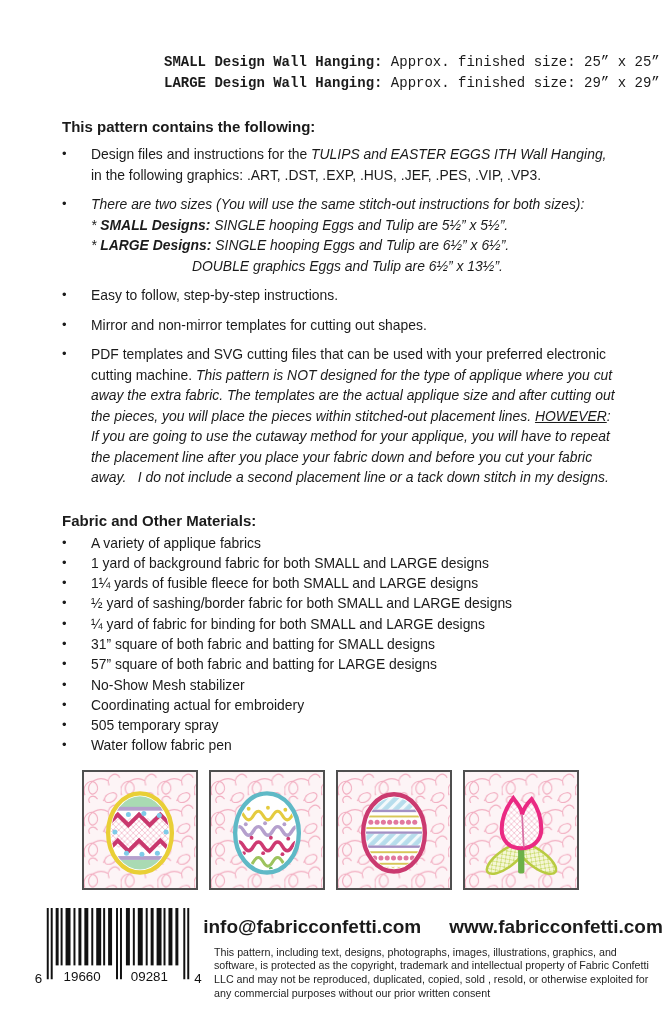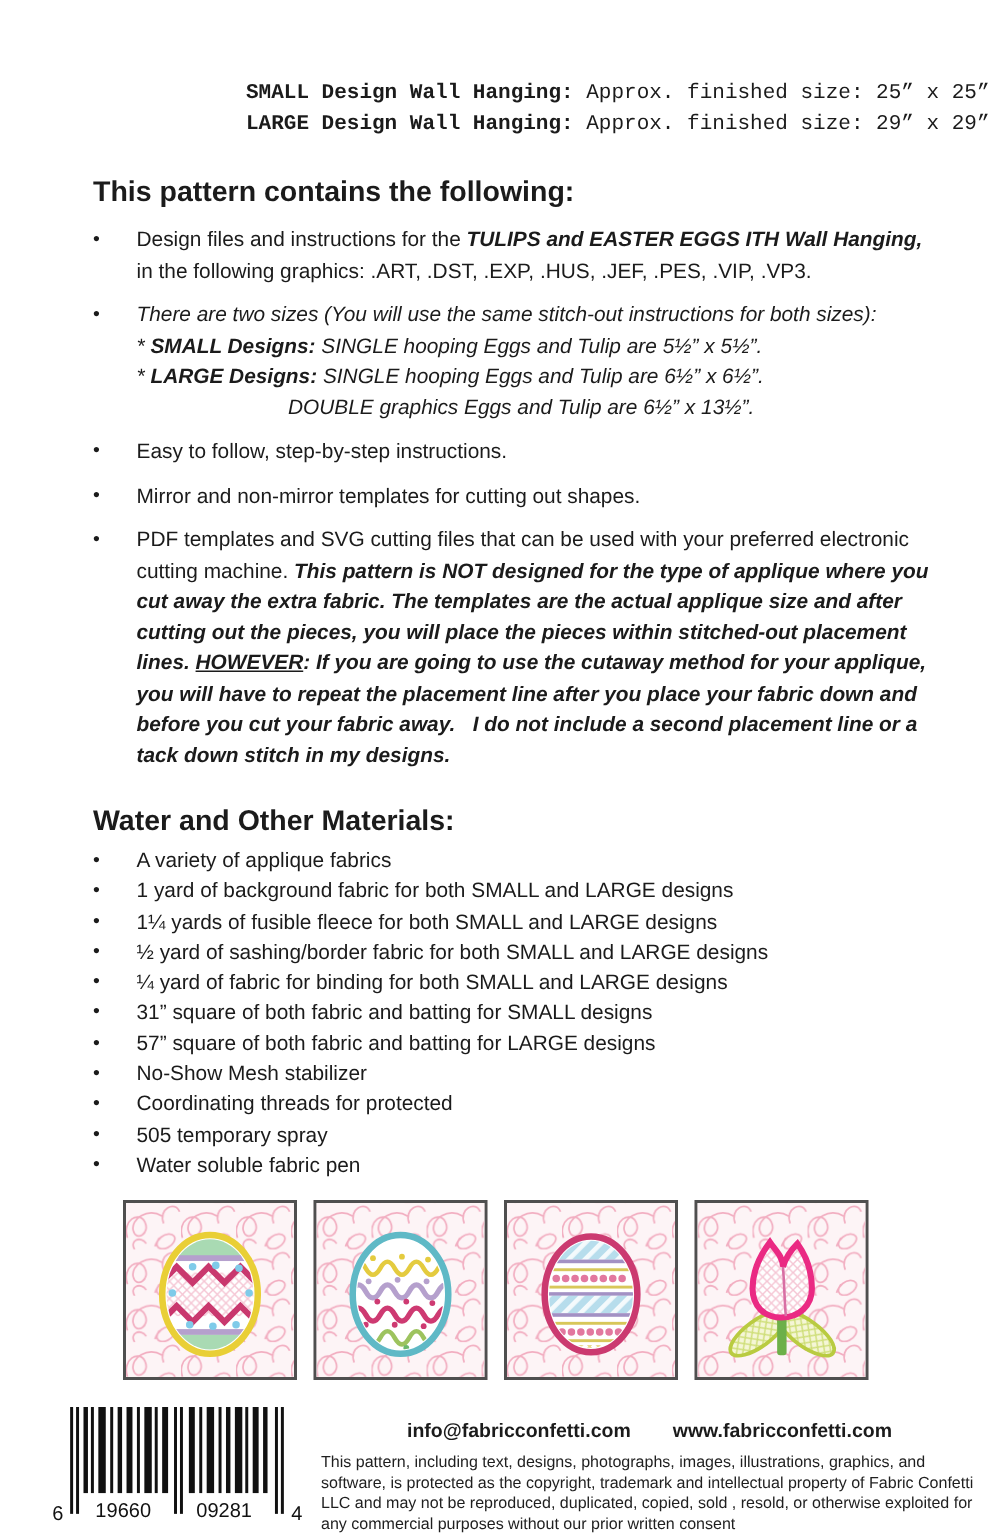--- a/index.html
+++ b/index.html
@@ -3,41 +3,41 @@
 <meta charset="utf-8">
 <style>
   html,body{margin:0;padding:0;}
   body{
     width:663px;height:1024px;background:#ffffff;position:relative;overflow:hidden;
     font-family:"Liberation Sans",sans-serif;color:#1b1b1b;
     -webkit-font-smoothing:antialiased;
   }
   .top-sizes{margin:52px 0 0 164px;font-size:14px;line-height:21px;font-family:Liberation Mono, monospace;}
   .b{font-weight:700;}
-  .bi{font-weight:700;font-style:italic;}
+  .bi{font-weight:400;font-style:italic;}
   .u{text-decoration:underline;text-align:right;}
   .section{margin-left:62px;margin-right:42px;}
-  .heading{font-size:19px;font-weight:700;margin-top:24px;}
+  .heading{font-size:15px;font-weight:700;margin-top:24px;}
   .blist{margin-top:2px;}
   .bitem{display:flex;margin-top:9px;}
   .marker{width:29px;flex:none;font-size:13px;line-height:20.5px;}
   .btext{flex:1;font-size:13.9px;line-height:20.5px;}
   .subline{font-size:13.9px;line-height:20.5px;font-style:italic;}
   .ind{margin-left:101px;}
   .mat .bitem{margin-top:0;}
   .mat{margin-top:4px;}
   .mat .btext,.mat .marker{line-height:20.3px;}
   .tiles{display:flex;gap:11px;margin:14px 0 0 82px;}
   .tile{width:116px;height:120px;border:2px solid #4f4f4f;box-sizing:border-box;background:#fdf4f6;}
   .tile svg{display:block;width:100%;height:100%;}
   .footer{display:flex;margin:18px 0 0 32px;}
   .bc{width:176px;flex:none;}
   .bc svg{display:block;width:172px;height:94px;}
   .ftext{width:438px;margin-left:6px;}
-  .emails{display:flex;justify-content:center;gap:28px;font-weight:700;font-size:13px;margin-top:8px;}
+  .emails{display:flex;justify-content:center;gap:28px;font-weight:700;font-size:19px;margin-top:8px;}
   .legal{font-size:10.7px;line-height:13.6px;margin-top:8px;color:#1f1f1f;}
   .defs-holder{position:absolute;width:0;height:0;overflow:hidden;}
   .bars rect{fill:#111;}
   .bc text{font-family:"Liberation Sans",sans-serif;font-size:13.5px;fill:#111;}
 </style>
 </head>
 <body>
 
 <svg class="defs-holder" aria-hidden="true">
   <defs>
@@ -102,21 +102,21 @@
     </div>
 
     <div class="bitem">
       <span class="marker">•</span>
       <span class="btext">
         <span>PDF templates and SVG cutting files that can be used with your preferred electronic cutting machine. </span><span class="bi">This pattern is NOT designed for the type of applique where you cut away the extra fabric. The templates are the actual applique size and after cutting out the pieces, you will place the pieces within stitched-out placement lines. </span><span class="bi u">HOWEVER</span><span class="bi">: If you are going to use the cutaway method for your applique, you will have to repeat the placement line after you place your fabric down and before you cut your fabric away.&nbsp;&nbsp; I do not include a second placement line or a tack down stitch in my designs.</span>
       </span>
     </div>
   </div>
 
-  <div class="heading">Water and Other Materials:</div>
+  <div class="heading">Fabric and Other Materials:</div>
   <div class="blist mat">
     <div class="bitem">
         <span class="marker">•</span>
         <span class="btext">A variety of applique fabrics</span>
       </div>
     <div class="bitem">
         <span class="marker">•</span>
         <span class="btext">1 yard of background fabric for both SMALL and LARGE designs</span>
       </div>
     <div class="bitem">
@@ -138,29 +138,29 @@
     <div class="bitem">
         <span class="marker">•</span>
         <span class="btext">57” square of both fabric and batting for LARGE designs</span>
       </div>
     <div class="bitem">
         <span class="marker">•</span>
         <span class="btext">No-Show Mesh stabilizer</span>
       </div>
     <div class="bitem">
         <span class="marker">•</span>
-        <span class="btext">Coordinating threads for protected</span>
+        <span class="btext">Coordinating actual for embroidery</span>
       </div>
     <div class="bitem">
         <span class="marker">•</span>
         <span class="btext">505 temporary spray</span>
       </div>
     <div class="bitem">
         <span class="marker">•</span>
-        <span class="btext">Water soluble fabric pen</span>
+        <span class="btext">Water follow fabric pen</span>
       </div>
   </div>
 </div>
 
 <div class="tiles">
 
   <div class="tile">
     <svg viewBox="0 0 116 120">
       <rect width="116" height="120" fill="#fdf4f6"></rect>
       <rect width="116" height="120" fill="url(#quilt)"></rect>

